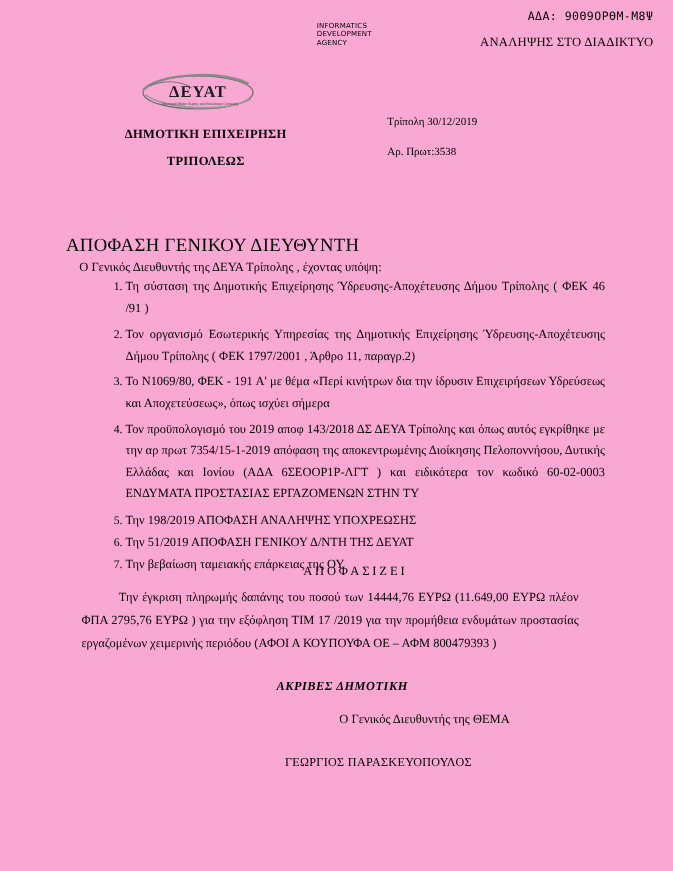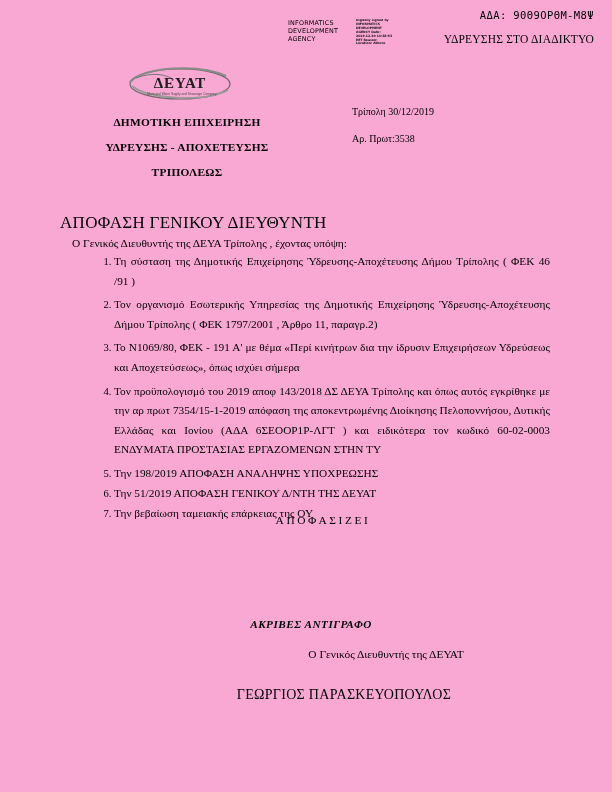--- a/index.html
+++ b/index.html
@@ -29,20 +29,21 @@
     letter-spacing: 0.4px;
   }
   .sigstamp {
     position: absolute;
     top: 19px;
     left: 288px;
     width: 105px;
     height: 42px;
     display: flex;
     gap: 18px;
+    flex-direction: column;
   }
   .sigstamp .agency {
     font-family: "DejaVu Sans", sans-serif;
     font-size: 6.4px;
     line-height: 8.2px;
     letter-spacing: 0.2px;
     width: 52px;
     word-spacing: -1px;
   }
   .sigstamp .micro {
@@ -189,52 +190,51 @@
     font-size: 11.4px;
   }
   .signer-name {
     position: absolute;
     left: 0;
     top: 687px;
     width: 612px;
     text-align: center;
     padding-left: 76px;
     box-sizing: border-box;
-    font-size: 14px;
+    font-size: 11px;
     letter-spacing: 0.3px;
   }
 </style>
 </head>
 <body>
 
 <div class="page">
 
   <div class="ada-line">ΑΔΑ: 90Θ9ΟΡΘΜ-Μ8Ψ</div>
 
   <div class="sigstamp">
     <div class="agency">INFORMATICS DEVELOPMENT AGENCY</div>
     <div class="micro">Digitally signed by INFORMATICS DEVELOPMENT AGENCY Date: 2019.12.30 14:38:53 EET Reason: Location: Athens</div>
   </div>
 
-  <div class="anartitea">ΥΔΡΕΥΣΗΣ ΣΤΟ ΔΙΑΔΙΚΤΥΟ</div>
+  <div class="anartitea">ΑΝΑΛΗΨΗΣ ΣΤΟ ΔΙΑΔΙΚΤΥΟ</div>
 
   <div class="logo">
     <svg width="108" height="44" viewBox="0 0 108 44" xmlns="http://www.w3.org/2000/svg">
       <ellipse cx="54" cy="22" rx="50" ry="15" fill="none" stroke="#6b6b6b" stroke-width="1.1"></ellipse>
       <path d="M4 20 C20 4, 74 2, 100 14" fill="none" stroke="#8a8a8a" stroke-width="2.2"></path>
       <path d="M6 24 C24 38, 80 40, 102 28" fill="none" stroke="#9a9a9a" stroke-width="1.6"></path>
       <path d="M10 16 C26 10, 40 12, 48 18" fill="none" stroke="#777" stroke-width="1"></path>
       <text x="54" y="26" font-family="Liberation Serif, serif" font-size="15" font-weight="bold" fill="#1d1d1d" text-anchor="middle" letter-spacing="1">ΔΕΥΑΤ</text>
       <text x="56" y="33" font-family="Liberation Sans, sans-serif" font-size="3.2" fill="#4a4a4a" text-anchor="middle">Municipal Water Supply and Sewerage Company</text>
     </svg>
   </div>
 
   <div class="org">
     <div>ΔΗΜΟΤΙΚΗ ΕΠΙΧΕΙΡΗΣΗ</div>
-    <div class="l2">ΥΔΡΕΥΣΗΣ - ΑΠΟΧΕΤΕΥΣΗΣ</div>
     <div>ΤΡΙΠΟΛΕΩΣ</div>
   </div>
 
   <div class="meta">
     <div>Τρίπολη 30/12/2019</div>
     <div>Αρ. Πρωτ:3538</div>
   </div>
 
 
   <div class="doc-title">ΑΠΟΦΑΣΗ ΓΕΝΙΚΟΥ ΔΙΕΥΘΥΝΤΗ</div>
@@ -244,18 +244,19 @@
     <li>Τη σύσταση της Δημοτικής Επιχείρησης Ύδρευσης-Αποχέτευσης Δήμου Τρίπολης ( ΦΕΚ 46 /91 )</li>
     <li>Τον οργανισμό Εσωτερικής Υπηρεσίας της Δημοτικής Επιχείρησης Ύδρευσης-Αποχέτευσης Δήμου Τρίπολης ( ΦΕΚ 1797/2001 , Άρθρο 11, παραγρ.2)</li>
     <li>Το Ν1069/80, ΦΕΚ - 191 Α'  με θέμα «Περί κινήτρων δια την ίδρυσιν Επιχειρήσεων Υδρεύσεως και Αποχετεύσεως», όπως ισχύει σήμερα</li>
     <li>Τον προϋπολογισμό του 2019 αποφ 143/2018 ΔΣ ΔΕΥΑ Τρίπολης και όπως αυτός εγκρίθηκε με την αρ πρωτ 7354/15-1-2019 απόφαση της αποκεντρωμένης Διοίκησης Πελοποννήσου, Δυτικής Ελλάδας και Ιονίου (ΑΔΑ 6ΣΕΟΟΡ1Ρ-ΛΓΤ ) και ειδικότερα τον κωδικό 60-02-0003 ΕΝΔΥΜΑΤΑ ΠΡΟΣΤΑΣΙΑΣ ΕΡΓΑΖΟΜΕΝΩΝ ΣΤΗΝ ΤΥ</li>
     <li class="tight">Την 198/2019  ΑΠΟΦΑΣΗ  ΑΝΑΛΗΨΗΣ ΥΠΟΧΡΕΩΣΗΣ</li>
     <li class="tight">Την 51/2019  ΑΠΟΦΑΣΗ ΓΕΝΙΚΟΥ Δ/ΝΤΗ ΤΗΣ ΔΕΥΑΤ</li>
     <li class="tight">Την βεβαίωση ταμειακής επάρκειας της ΟΥ</li>
   </ol>
 
   <div class="apofasizei">ΑΠΟΦΑΣΙΖΕΙ</div>
-
-  <div class="akrives">ΑΚΡΙΒΕΣ ΑΝΤΙΓΡΑΦΟ</div>
-  <div class="signer-role">Ο Γενικός Διευθυντής της ΔΕΥΑΤ</div>
+  <div class="decision-body">Την έγκριση πληρωμής δαπάνης του ποσού των 14444,76 ΕΥΡΩ (11.649,00 ΕΥΡΩ  πλέον ΦΠΑ 2795,76   ΕΥΡΩ ) για την εξόφληση   ΤΙΜ 17 /2019 για    την προμήθεια ενδυμάτων προστασίας εργαζομένων χειμερινής περιόδου  (ΑΦΟΙ Α ΚΟΥΠΟΥΦΑ ΟΕ              – ΑΦΜ 800479393 )</div>
+
+  <div class="akrives">ΑΚΡΙΒΕΣ ΔΗΜΟΤΙΚΗ</div>
+  <div class="signer-role">Ο Γενικός Διευθυντής της ΘΕΜΑ</div>
   <div class="signer-name">ΓΕΩΡΓΙΟΣ ΠΑΡΑΣΚΕΥΟΠΟΥΛΟΣ</div>
 
 </div>
 
 </body></html>

